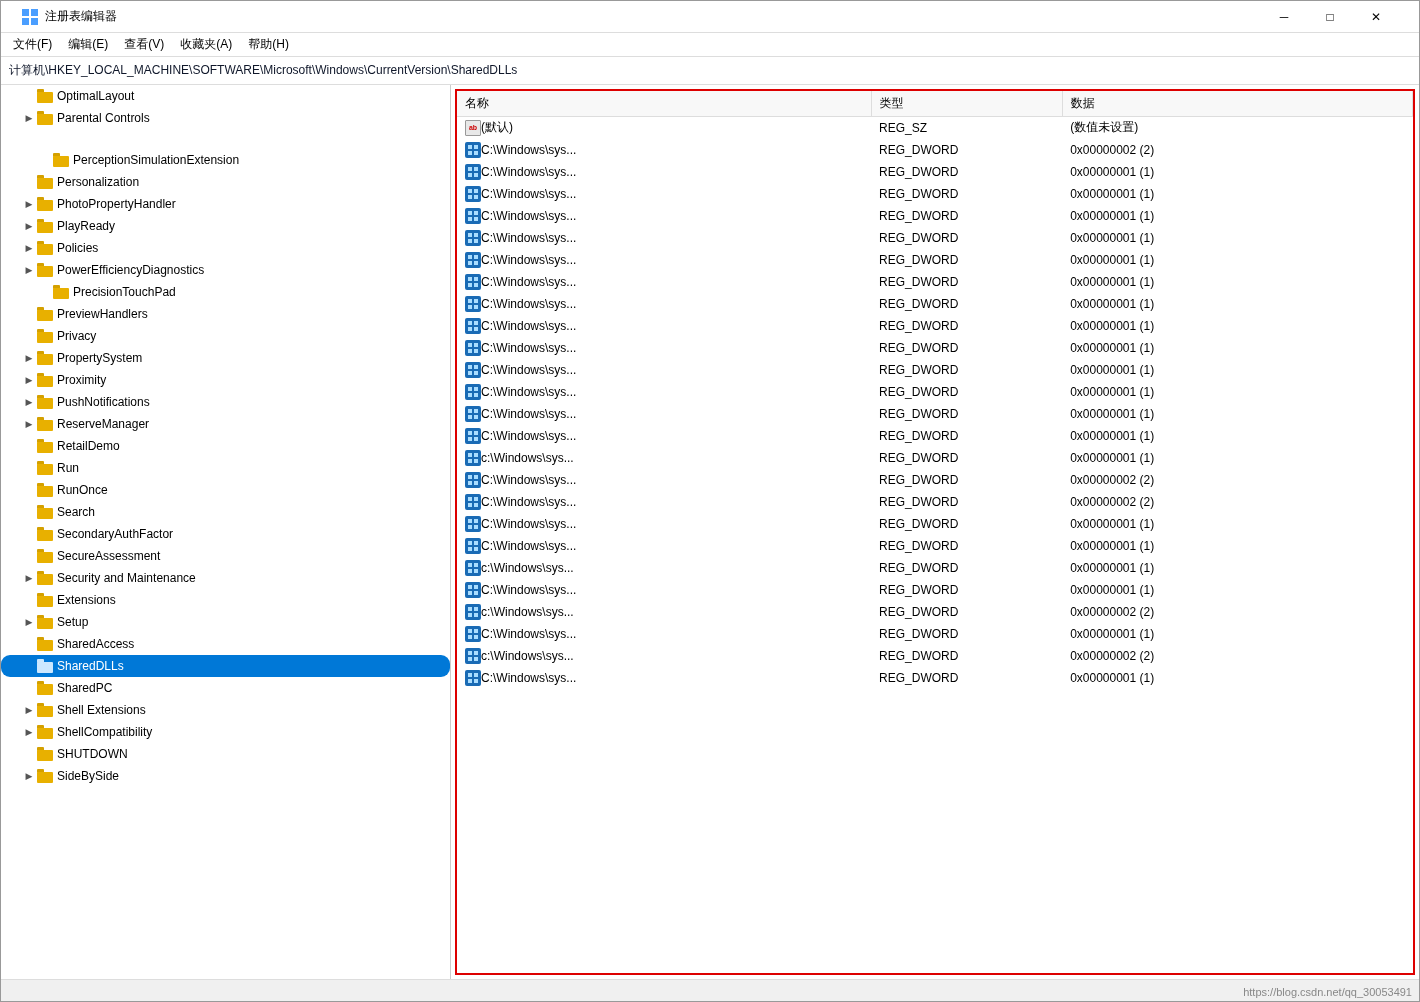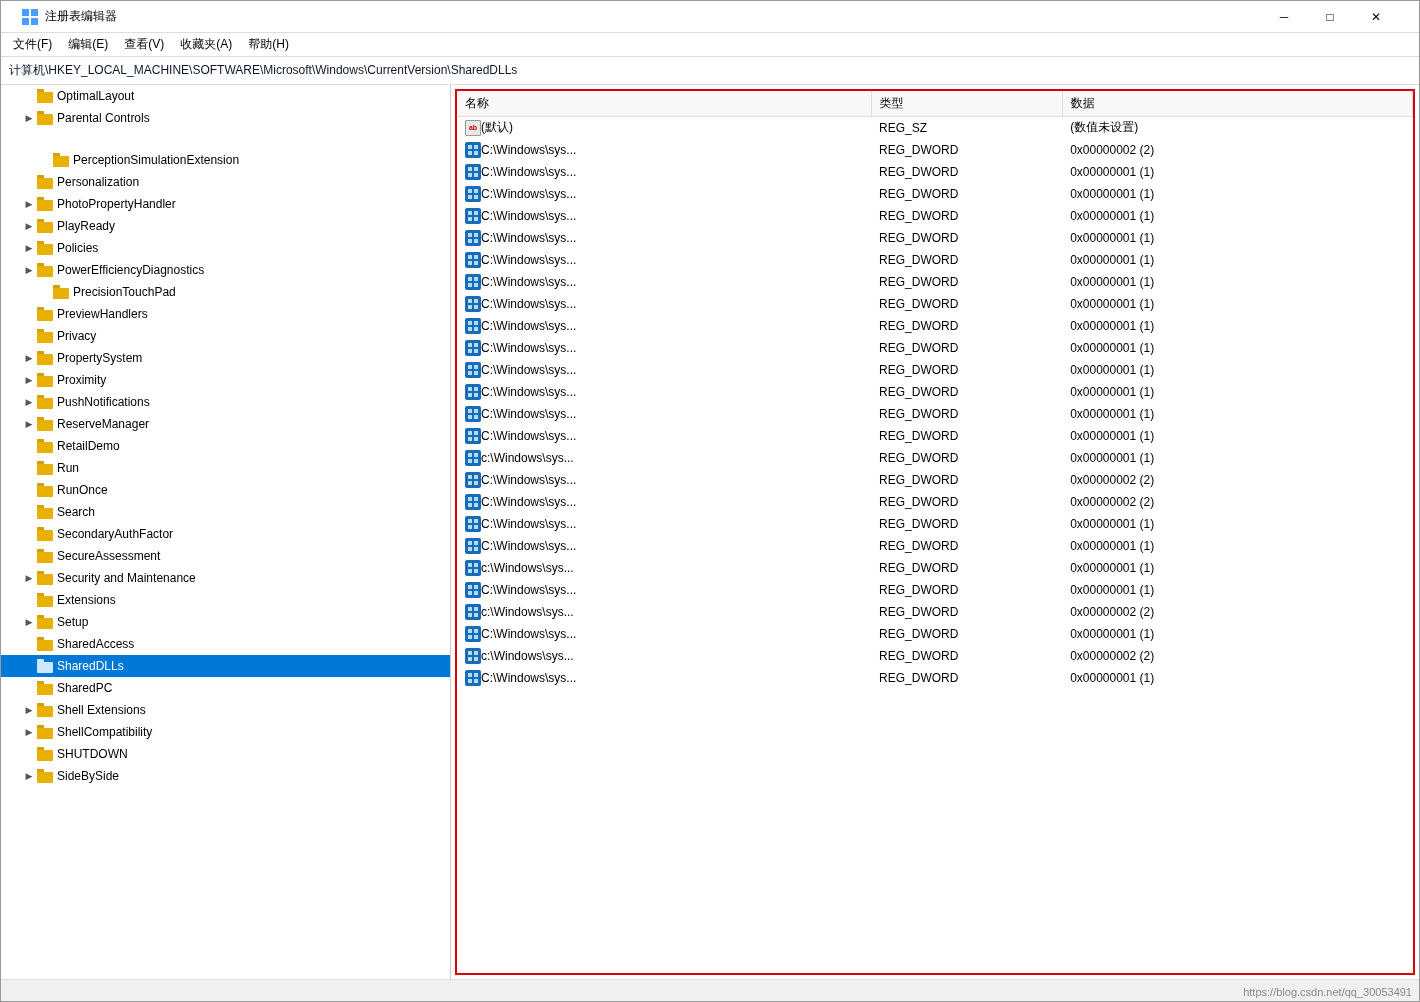--- a/index.html
+++ b/index.html
@@ -497,21 +497,21 @@
           <div class="tree-item" style="padding-left: 20px;">
             <span class="expand-btn"></span>
             <span style="display: inline-flex; align-items: center; margin-right: 4px;">
               <svg width="16" height="14" viewBox="0 0 16 14">
                 <rect x="0" y="0" width="7" height="4" fill="#d4a000" rx="1"></rect>
                 <rect x="0" y="3" width="16" height="11" fill="#e8b000" rx="1"></rect>
               </svg>
             </span>
             <span class="tree-label">SharedAccess</span>
           </div>
-          <div class="tree-item selected" style="padding-left: 20px;">
+          <div class="tree-item selected" style="padding-left: 20px; border-radius: 9px;">
             <span class="expand-btn"></span>
             <span style="display: inline-flex; align-items: center; margin-right: 4px;">
               <svg width="16" height="14" viewBox="0 0 16 14">
                 <rect x="0" y="0" width="7" height="4" fill="#cce8ff" rx="1"></rect>
                 <rect x="0" y="3" width="16" height="11" fill="#cce8ff" rx="1"></rect>
               </svg>
             </span>
             <span class="tree-label">SharedDLLs</span>
           </div>
           <div class="tree-item" style="padding-left: 20px;">

